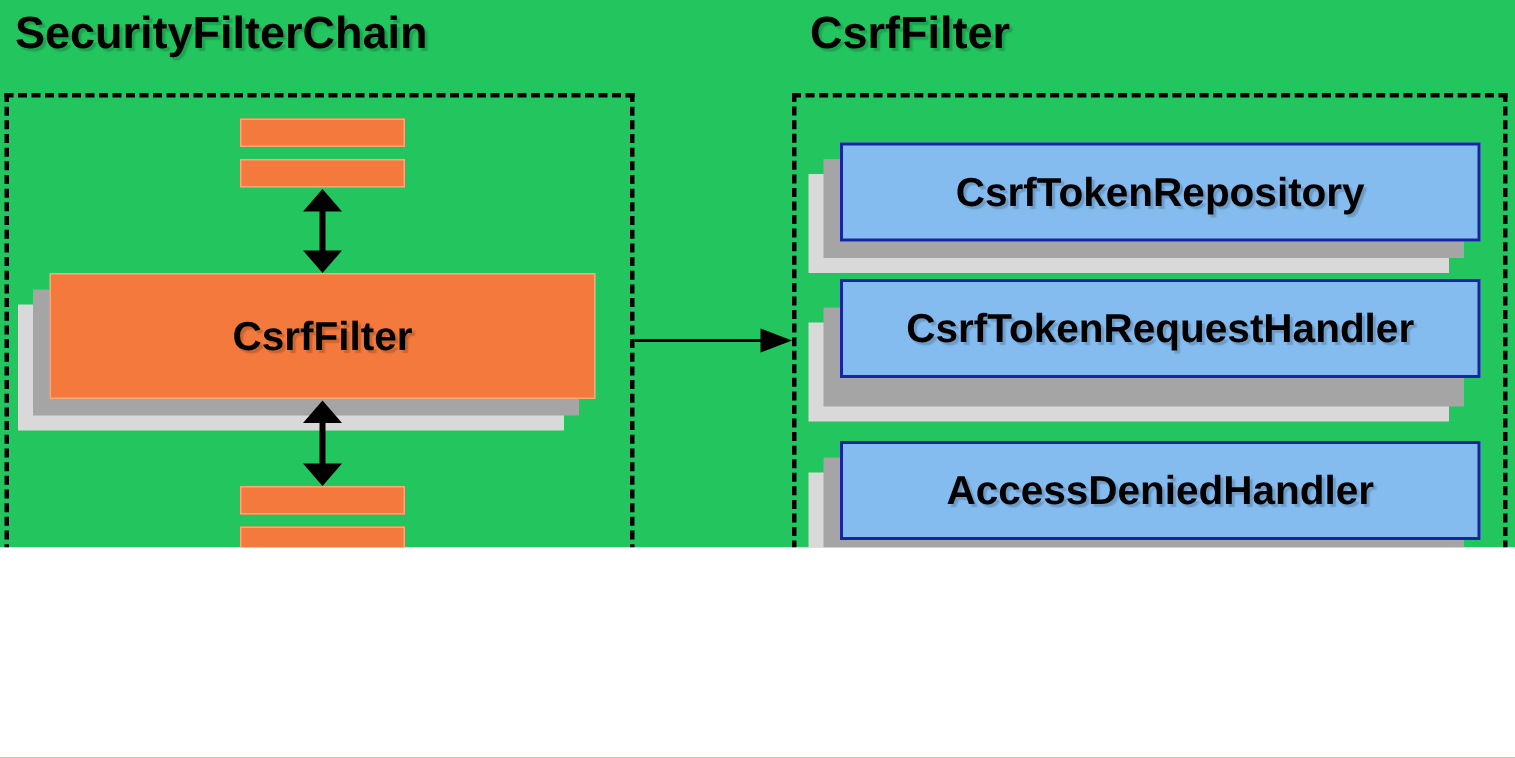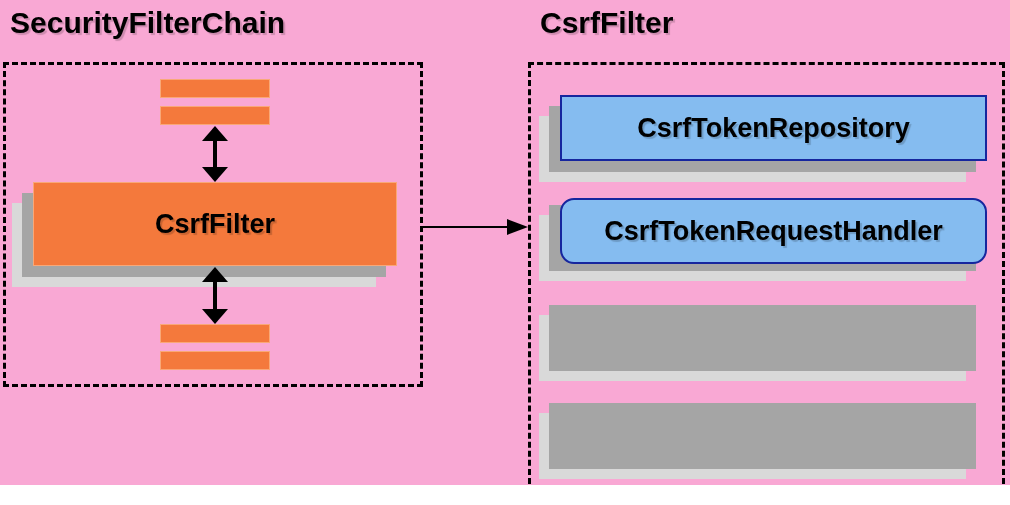--- a/index.html
+++ b/index.html
@@ -8,22 +8,22 @@
     --blue_fill:#85BCF0;
     --blue_border:#16269E;
     --shadow_dark:#A5A5A5;
     --shadow_light:#D9D9D9;
     --line:#000000;
     --text:#000000;
   }
   html,body{margin:0;padding:0;background:#ffffff;}
   .canvas{
     position:relative;
-    width:1010px;height:485px;
-    background:#f9a8d4;
+    width:1010px;height:365px;
+    background:#22c55e;
     font-family:"Liberation Sans", sans-serif;
     overflow:hidden;
   }
   .title{
     position:absolute;
     font-size:30px;
     font-weight:bold;
     color:var(--text);
     text-shadow:2px 2px 1px rgba(0,0,0,0.18);
     white-space:nowrap;
@@ -72,21 +72,21 @@
     background:var(--blue_fill);
     border:2px solid var(--blue_border);
     box-sizing:border-box;
     display:flex;align-items:center;justify-content:center;
     font-size:27px;font-weight:bold;color:var(--text);
     text-shadow:2px 2px 1px rgba(0,0,0,0.18);
     text-align:center;
   }
   .comp-sh{width:427px;height:66px;}
   .c1{top:95px;}  .c1d{left:549px;top:106px;} .c1l{left:539px;top:116px;}
-  .c2{top:198px;border-radius:14px;} .c2d{left:549px;top:205px;} .c2l{left:539px;top:215px;}
+  .c2{top:186px;} .c2d{left:549px;top:205px;} .c2l{left:539px;top:215px;}
   .c3{top:294px;} .c3d{left:549px;top:305px;} .c3l{left:539px;top:315px;}
   .c4{top:392px;} .c4d{left:549px;top:403px;} .c4l{left:539px;top:413px;}
   
   .varrow{position:absolute;width:26px;}
   .varrow .shaft{position:absolute;left:11px;top:12px;bottom:12px;width:4px;background:var(--line);}
   .varrow .head-up{position:absolute;left:0;top:0;width:0;height:0;
     border-left:13px solid transparent;border-right:13px solid transparent;
     border-bottom:15px solid var(--line);}
   .varrow .head-down{position:absolute;left:0;bottom:0;width:0;height:0;
     border-left:13px solid transparent;border-right:13px solid transparent;
@@ -147,17 +147,20 @@
   </div>
 
   <div class="shadow light comp-sh c2l"></div>
   <div class="shadow dark comp-sh c2d"></div>
   <div class="comp c2">
     <span>CsrfTokenRequestHandler</span>
   </div>
 
   <div class="shadow light comp-sh c3l"></div>
   <div class="shadow dark comp-sh c3d"></div>
+  <div class="comp c3">
+    <span>AccessDeniedHandler</span>
+  </div>
 
   <div class="shadow light comp-sh c4l"></div>
   <div class="shadow dark comp-sh c4d"></div>
 
 </div>
 
 </body></html>

